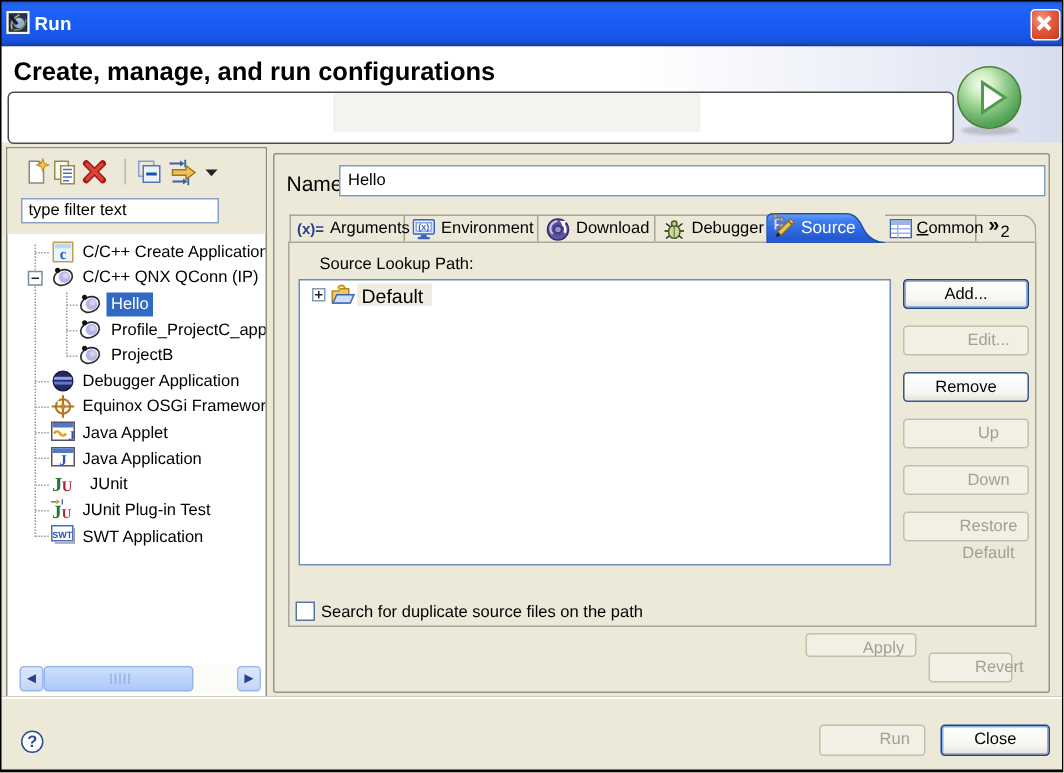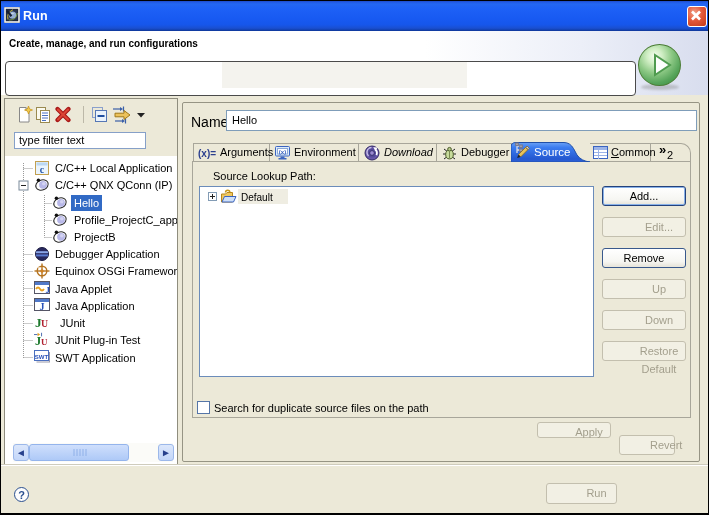--- a/index.html
+++ b/index.html
@@ -9,21 +9,21 @@
 
 #titlebar{left:0;top:0;width:709px;height:31px;
  background:linear-gradient(180deg,#16329c 0%,#2158e0 6%,#2467f2 13%,#1d60f6 30%,#185af2 60%,#1656ea 80%,#1a4fd0 91%,#1240ae 97%,#0e3594 100%);}
 #titleicon{left:4px;top:7px;width:16px;height:16px;}
 #titletext{left:23px;top:9px;color:#fff;font-size:12.5px;font-weight:bold;letter-spacing:0.2px;}
 #closebtn{left:687px;top:6px;width:18px;height:19px;border-radius:3px;border:1px solid #fff;
  background:radial-gradient(circle at 35% 30%,#f0a088 0%,#e4593a 45%,#c23a18 100%);
  color:#fff;font-size:13px;font-weight:bold;text-align:center;line-height:18px;}
 
 #header{left:1px;top:31px;width:707px;height:64px;background:linear-gradient(90deg,#ffffff 0%,#ffffff 60%,#eceff8 82%,#d8ddee 100%);}
-#headtext{left:8px;top:7px;font-size:10px;font-weight:bold;color:#000;}
+#headtext{left:8px;top:7px;font-size:17px;font-weight:bold;color:#000;}
 #msgbox{left:4px;top:30px;width:629px;height:33px;background:#fff;border:1px solid #4a4a4a;border-radius:4px;}
 #msgband{left:221px;top:31px;width:245px;height:26px;background:#f4f3ee;}
 
 #ball{left:637px;top:13px;width:43px;height:42px;border-radius:50%;
  background:radial-gradient(circle at 38% 28%,#f4fdf0 0%,#d0eec4 20%,#8cc884 45%,#56a45a 70%,#3e9145 88%,#2e7d38 100%);
  border:1px solid #4a7c34;box-sizing:border-box;}
 #ballshadow{left:640px;top:53px;width:38px;height:6px;border-radius:50%;background:rgba(120,120,120,0.35);filter:blur(1px);}
 .btn{box-sizing:border-box;border:1px solid #39598c;border-radius:3px;
  background:linear-gradient(180deg,#ffffff 0%,#f6f6f2 70%,#e8e6dc 95%);
  font-size:11px;color:#000;text-align:center;}
@@ -182,21 +182,21 @@
          <line x1="17.5" y1="148.5" x2="27" y2="148.5"></line>
          <line x1="17.5" y1="166.5" x2="27" y2="166.5"></line>
          <line x1="17.5" y1="183.5" x2="27" y2="183.5"></line>
          <line x1="17.5" y1="200.5" x2="27" y2="200.5"></line>
        </g>
 
        <rect x="13" y="24" width="9" height="9" fill="#fff" stroke="#7a8a9a"></rect>
        <line x1="15" y1="28.5" x2="20" y2="28.5" stroke="#222" stroke-width="1"></line>
      </svg>
 
-     <div class="trow" style="top:3px;left:49px;">C/C++ Local Application</div>
+     <div class="trow" style="top:3px;left:49px;">C/C++ Create Application</div>
      <div class="trow" style="top:20px;left:49px;">C/C++ QNX QConn (IP)</div>
      <div class="trow" style="top:38px;left:65px;"><span style="background:#316ac5;color:#fff;padding:0 3px;display:inline-block;height:16px;">Hello</span></div>
      <div class="trow" style="top:55px;left:68px;">Profile_ProjectC_app</div>
      <div class="trow" style="top:72px;left:68px;">ProjectB</div>
      <div class="trow" style="top:89px;left:49px;">Debugger Application</div>
      <div class="trow" style="top:106px;left:49px;">Equinox OSGi Framework</div>
      <div class="trow" style="top:124px;left:49px;">Java Applet</div>
      <div class="trow" style="top:141px;left:49px;">Java Application</div>
      <div class="trow" style="top:158px;left:54px;">JUnit</div>
      <div class="trow" style="top:175px;left:49px;">JUnit Plug-in Test</div>
@@ -299,21 +299,21 @@
  <div class="tab" style="left:270px;width:89px;">
    <svg style="position:absolute;left:5px;top:2px;" width="15" height="14" viewBox="0 0 15 14">
      <rect x="0.5" y="0.5" width="14" height="9.5" rx="1" fill="#dcebfa" stroke="#3b64c0"></rect>
      <rect x="2.5" y="2.5" width="10" height="5.5" fill="#fff" stroke="#8aa8d8"></rect>
      <text x="7.5" y="7.5" font-size="6" font-weight="bold" fill="#3b64c0" text-anchor="middle" font-family="Liberation Sans">(x)</text>
      <rect x="5.5" y="10.5" width="4" height="1.5" fill="#3b64c0"></rect>
      <rect x="3.5" y="12" width="8" height="1.5" fill="#3b64c0"></rect>
       </svg>
    <span style="position:absolute;left:24px;">Environment</span>
     </div>
- <div class="tab" style="left:359px;width:78px;font-style:italic;">
+ <div class="tab" style="left:359px;width:78px;">
    <svg style="position:absolute;left:5px;top:1px;" width="16" height="16" viewBox="0 0 16 16">
      <circle cx="8" cy="8" r="7" fill="#6656a8" stroke="#332a66"></circle>
      <circle cx="8" cy="8" r="4.6" fill="#544a9a"></circle>
      <circle cx="8" cy="8" r="2.4" fill="#9a8ad0" stroke="#38306e"></circle>
      <path d="M4.5,11 a5,5 0 0 1 1,-8 l2,-0.6" stroke="#c8c0e8" stroke-width="1.4" fill="none"></path>
      <path d="M11,4.2 a5,5 0 0 1 1.4,6" stroke="#fff" stroke-width="1.8" fill="none"></path>
      <polygon points="9.2,2.2 13.6,2.4 11.6,6" fill="#fff"></polygon>
       </svg>
    <span style="position:absolute;left:25px;">Download</span>
     </div>
@@ -374,29 +374,30 @@
    <div style="position:absolute;left:8px;top:5px;width:9px;height:9px;background:#fff;border:1px solid #839cb5;box-sizing:border-box;">
      <div style="position:absolute;left:1px;top:3px;width:5px;height:1px;background:#222;"></div>
      <div style="position:absolute;left:3px;top:1px;width:1px;height:5px;background:#222;"></div>
       </div>
    <div style="position:absolute;left:38px;top:2px;width:50px;height:15px;background:#efede2;"></div>
    <svg style="position:absolute;left:20px;top:2px;" width="17" height="15" viewBox="0 0 17 15">
      <path d="M5.5,3.5 a2.2,2.2 0 0 1 4.4,0" fill="none" stroke="#c8981c" stroke-width="1.4"></path>
      <path d="M1.5,13 V5 h4 l1.5,-1.5 h5.5 V13 Z" fill="#f0c860" stroke="#b8881c"></path>
      <path d="M2,13 L4.5,7.5 h11.5 L13.5,13 Z" fill="#cfe0f8" stroke="#3b64c0"></path>
       </svg>
-   <span style="position:absolute;left:41px;top:3px;font-size:10px;line-height:15px;">Default</span>
+   <span style="position:absolute;left:41px;top:3px;font-size:13px;line-height:15px;">Default</span>
  </div>
  <div class="btn default rbtn" style="top:186px;">Add...</div>
  <div class="btn disabled rbtn" style="top:217px;">Edit...</div>
  <div class="btn rbtn" style="top:248px;">Remove</div>
  <div class="btn disabled rbtn" style="top:279px;">Up</div>
  <div class="btn disabled rbtn" style="top:310px;">Down</div>
  <div class="btn disabled rbtn" style="top:341px;">Restore Default</div>
  <div class="abs" id="checkbox"></div>
  <div class="abs" id="checklabel">Search for duplicate source files on the path</div>
  <div class="btn disabled abs" id="applybtn">Apply</div>
  <div class="btn disabled abs" id="revertbtn">Revert</div>
  <div class="abs" id="sep"></div>
  <div class="abs" id="helpcircle">?</div>
  <div class="btn disabled abs" id="runbtn">Run</div>
+ <div class="btn default abs" id="closebtn2">Close</div>
   <div id="frame"></div>
 </div>
 
 </body></html>

